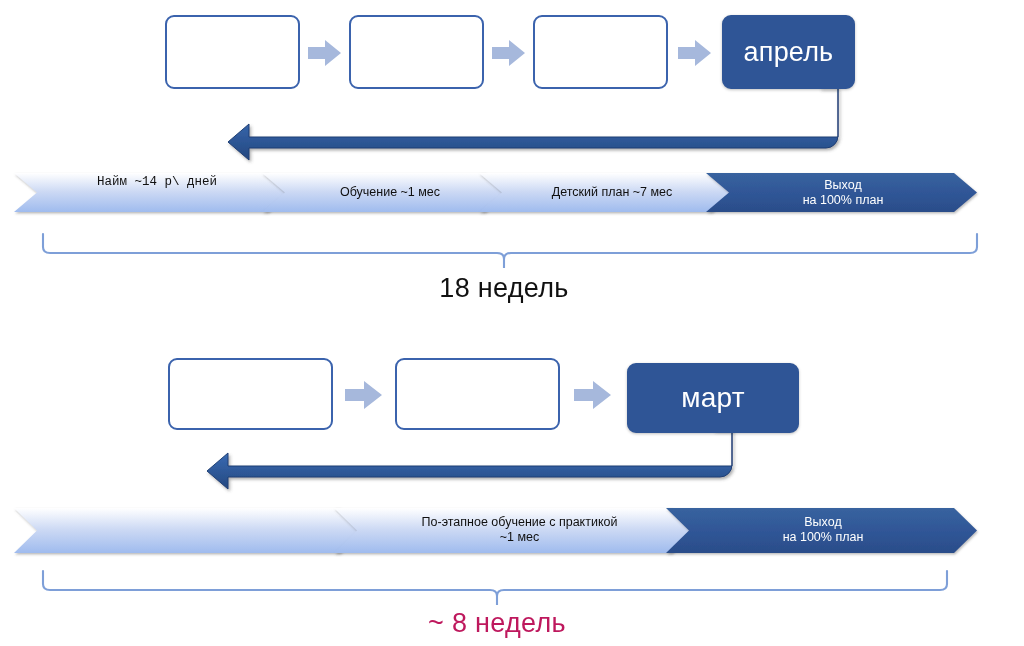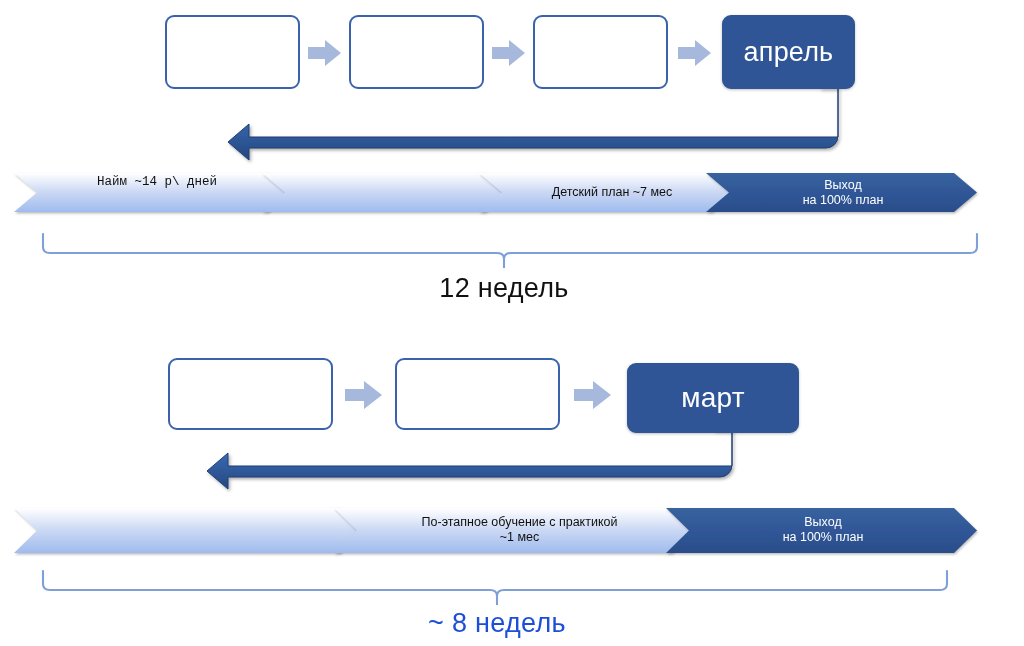--- a/index.html
+++ b/index.html
@@ -75,21 +75,21 @@
   .chev-text.dark  { color: #ffffff; }
 
   
   .duration {
     position: absolute;
     text-align: center;
     font-size: 27px;
     letter-spacing: 0.3px;
   }
   .duration.d-top { color: #111111; }
-  .duration.d-bot { color: #1d4ed8; }
+  .duration.d-bot { color: #be185d; }
 </style>
 </head>
 <body>
 
 <div class="stage">
 
   <svg class="svg-layer" viewBox="0 0 1024 646">
     <defs>
       <linearGradient id="gradLight" x1="0" y1="0" x2="0" y2="1">
         <stop offset="0%" stop-color="#ffffff"></stop>
@@ -210,25 +210,26 @@
 
   <svg class="step-arrow" style="left:678px; top:40px;" width="34" height="26" viewBox="0 0 34 26">
     <path d="M 0 7 L 17 7 L 17 0 L 33 13 L 17 26 L 17 19 L 0 19 Z" fill="#a6b8dc"></path>
   </svg>
 
   <div class="pbox filled t-apr" style="left:722px; top:15px; width:133px; height:74px;">
     <span class="pbox-label">апрель</span>
   </div>
 
   <div class="chev-text light" style="left:37px; top:163px; width:240px; height:39px;font-family:Liberation Mono, monospace;">Найм ~14 р\ дней</div>
+  <div class="chev-text light" style="left:285px; top:173px; width:210px; height:39px;">Обучение ~1 мес</div>
   <div class="chev-text light" style="left:502px; top:173px; width:220px; height:39px;">Детский план ~7 мес</div>
   <div class="chev-text dark" style="left:729px; top:170px; width:228px; height:45px;">Выход
 на 100% план</div>
 
-  <div class="duration d-top" style="left:354px; top:273px; width:300px;">12 недель</div>
+  <div class="duration d-top" style="left:354px; top:273px; width:300px;">18 недель</div>
 
   <div class="pbox" style="left:168px; top:358px; width:165px; height:72px;">
     <span class="pbox-label"></span>
   </div>
 
   <svg class="step-arrow" style="left:345px; top:381px;" width="38" height="28" viewBox="0 0 38 28">
     <path d="M 0 8 L 19 8 L 19 0 L 37 14 L 19 28 L 19 20 L 0 20 Z" fill="#a6b8dc"></path>
   </svg>
 
   <div class="pbox" style="left:395px; top:358px; width:165px; height:72px;">

